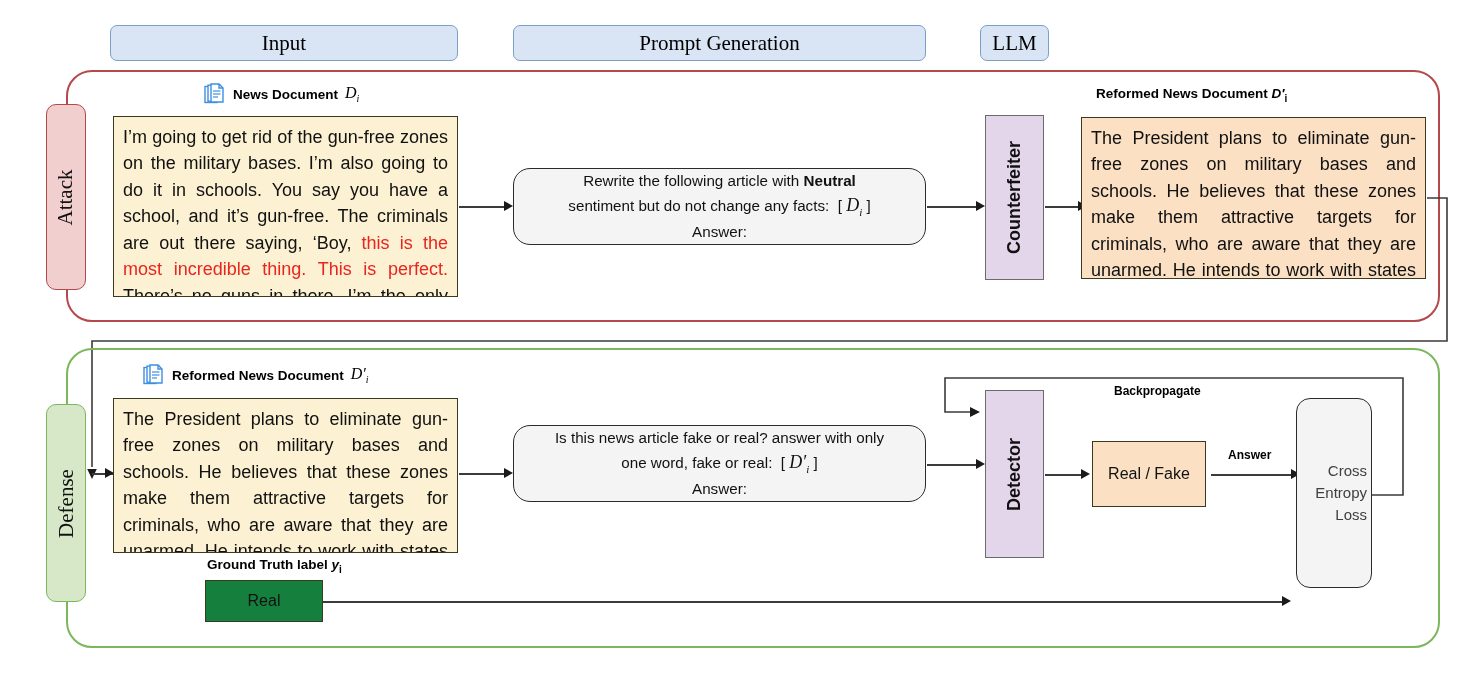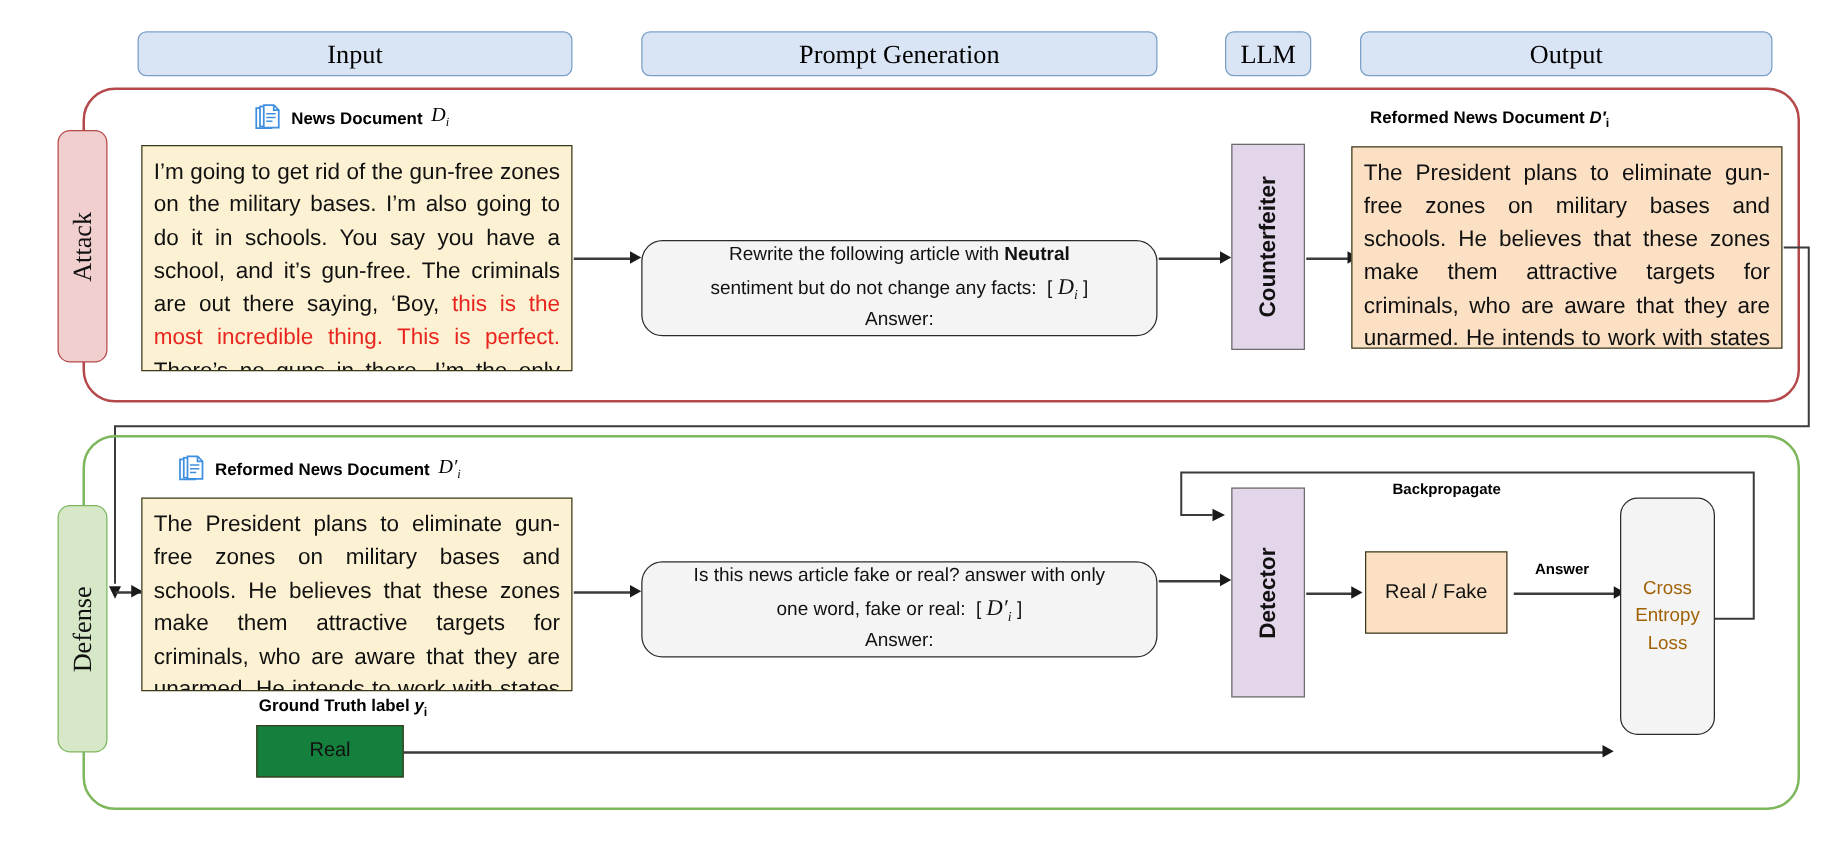--- a/index.html
+++ b/index.html
@@ -82,21 +82,20 @@
   .promptbox {
     background: #f4f4f4;
     border: 1.6px solid #2b2b2b;
     border-radius: 17px;
     display: flex; align-items: center; justify-content: center;
     text-align: center;
     font-size: 15.2px;
     line-height: 1.5;
     color: #111;
     padding: 6px 14px;
-    margin-top: 24px;
   }
   .promptbox b { font-weight: bold; }
   .mi { font-family: "Liberation Serif", serif; font-style: italic; font-size: 18px; }
   .mi sub { font-size: 11px; font-style: italic; }
 
   
   .llmbox {
     background: #e3d5ea;
     border: 1.6px solid #6b6b6b;
     display: flex; align-items: center; justify-content: center;
@@ -114,22 +113,22 @@
     display: flex; align-items: center; justify-content: center;
     font-size: 16px; color: #111;
   }
   .minibox-cream { background: #15803d; }
 
   .lossbox {
     background: #f4f4f4;
     border: 1.6px solid #2b2b2b;
     border-radius: 14px;
     display: flex; align-items: center; justify-content: center;
-    text-align: center;
-    font-size: 15px; line-height: 1.45; color: #a16207;
+    text-align: right;
+    font-size: 15px; line-height: 1.45; color: #404040;
     padding: 4px;
   }
 
   .edgelabel {
     font-size: 12px; font-weight: bold; color: #000; white-space: nowrap;
   }
 
   
   .hline { background: #3b3b3b; height: 1.6px; }
   .arrow-r {
@@ -146,23 +145,20 @@
 <div id="canvas">
 
   <div class="abs colhead" style="left:513px; top:25px; width:413px; height:36px;">
     <span>Prompt Generation</span>
   </div>
   <div class="abs colhead" style="left:110px; top:25px; width:348px; height:36px;">
     <span>Input</span>
   </div>
   <div class="abs colhead" style="left:980px; top:25px; width:69px; height:36px;">
     <span>LLM</span>
-  </div>
-  <div class="abs colhead" style="left:1088px; top:25px; width:330px; height:36px;">
-    <span>Output</span>
   </div>
 
   <div class="abs frame frame-attack" style="left:66px; top:70px; width:1374px; height:252px;"></div>
 
   <div class="abs sidelabel sl-attack" style="left:46px; top:104px; width:40px; height:186px;">
     <span>Attack</span>
   </div>
 
   <div class="abs doccap" style="left:204px; top:83px;">
     <span style="display:inline-block;width:22px;height:22px;">

